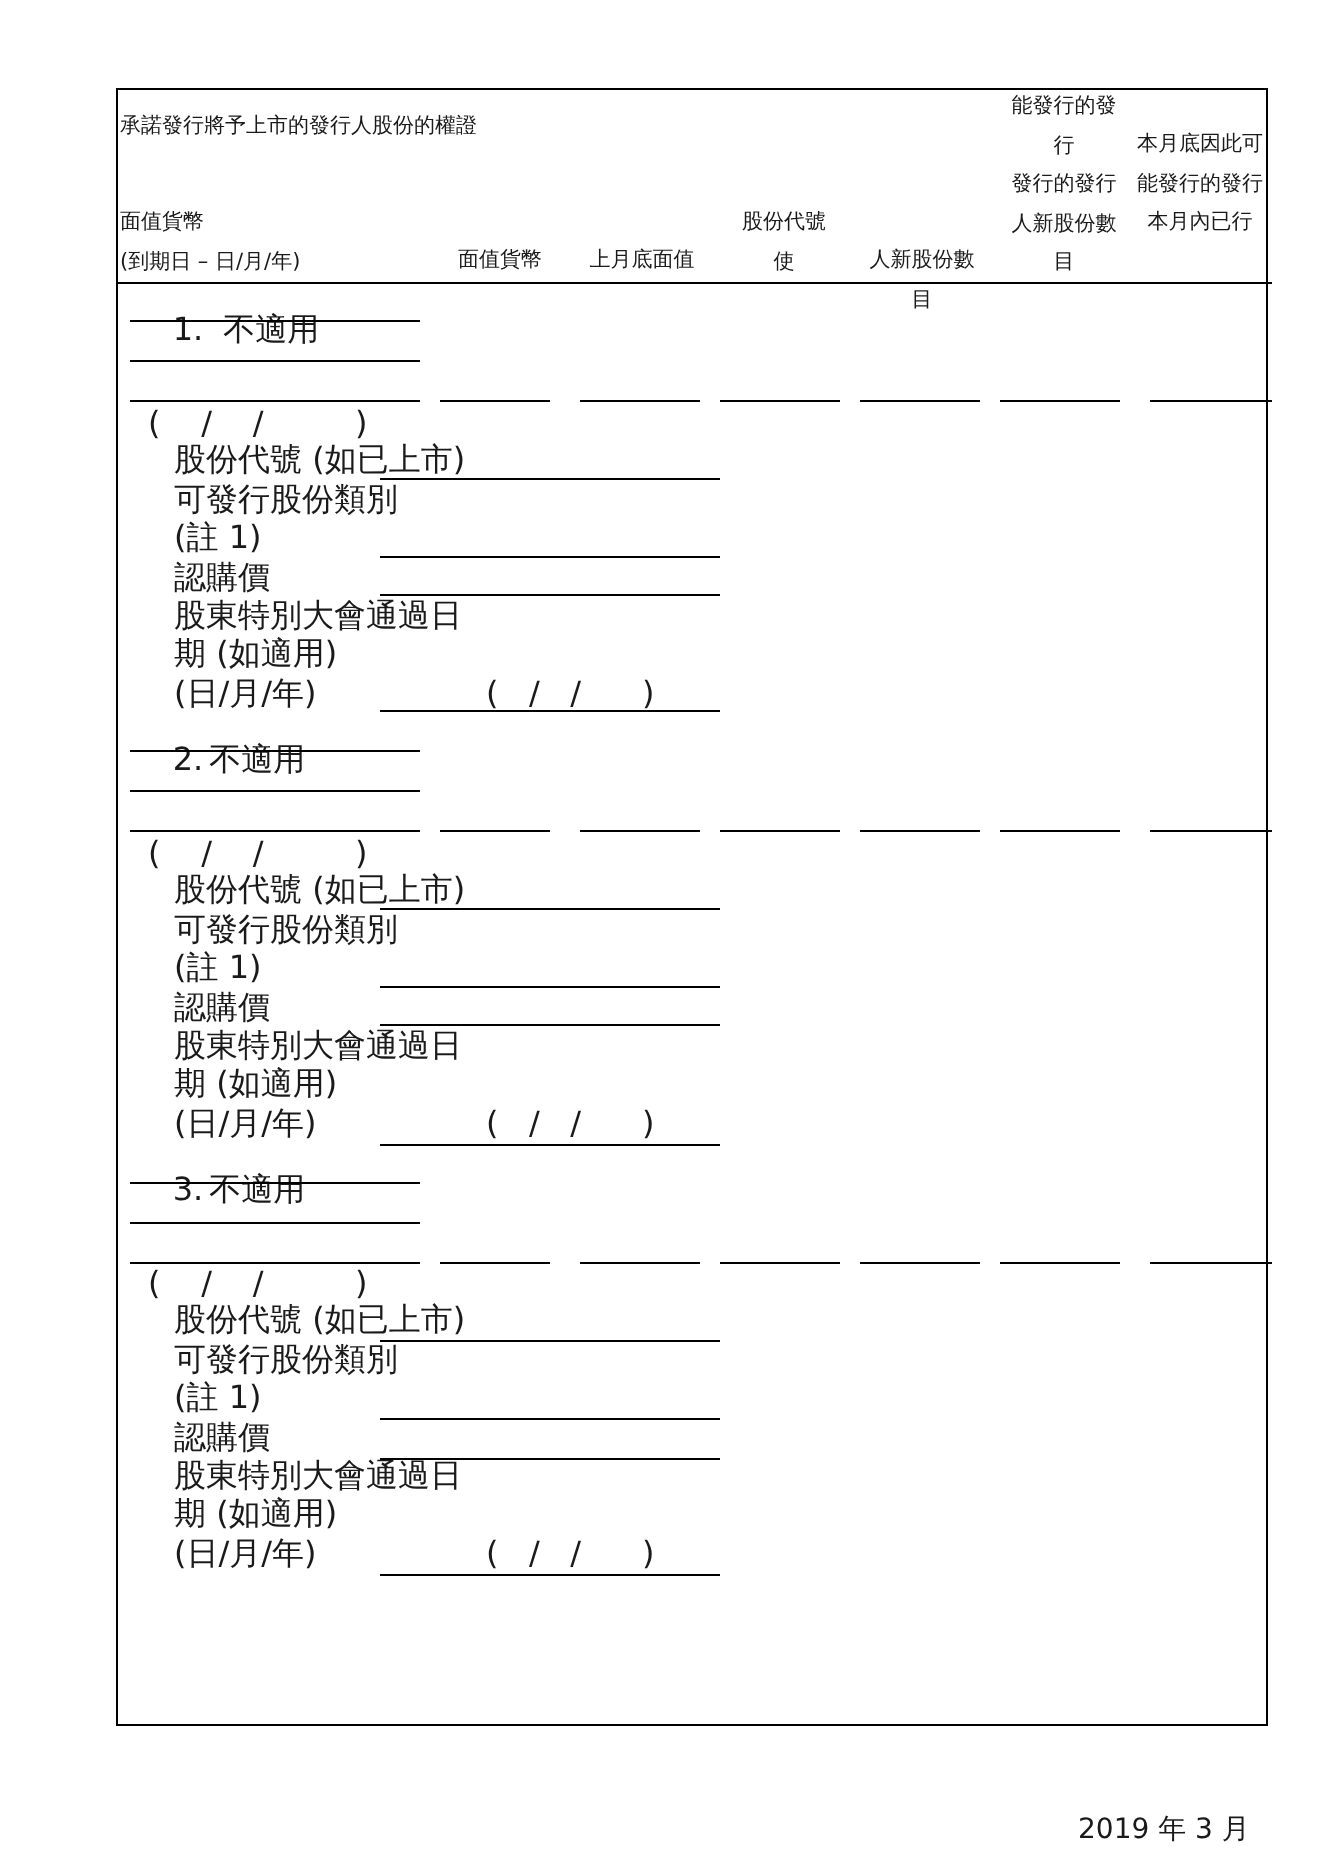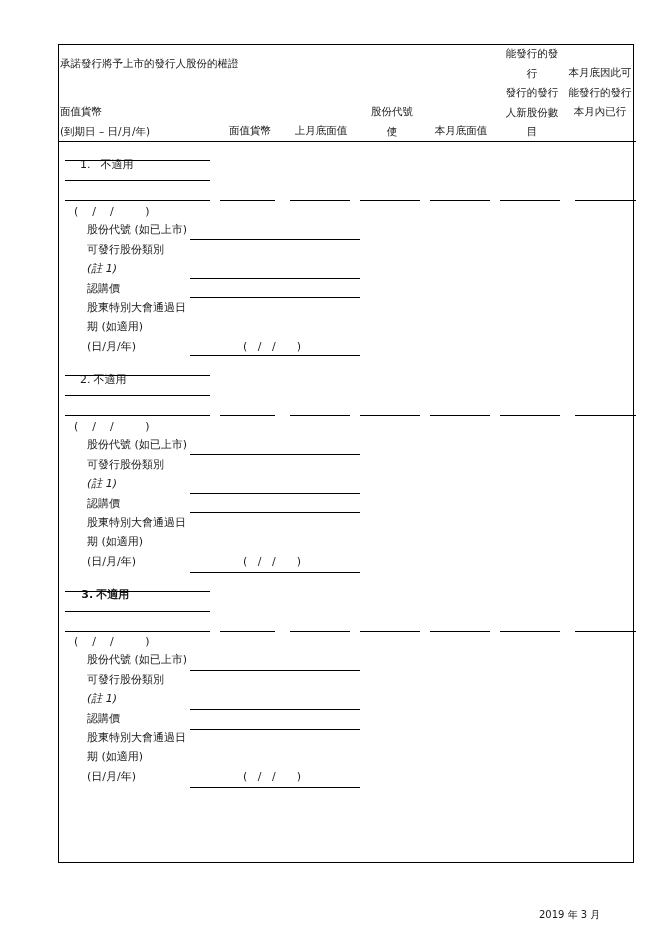--- a/index.html
+++ b/index.html
@@ -11,23 +11,23 @@
   .abs { position: absolute; white-space: nowrap; line-height: 14px; margin-top: 29px; }
   .title { left: 60px; top: 27px; font-size: 10.5px; }
   .frame {
     position: absolute; left: 58px; top: 44px; width: 576px; height: 819px;
     border: 1.3px solid #000; box-sizing: border-box;
   }
   .hsep { position: absolute; left: 58px; top: 141px; width: 578px; height: 0; border-top: 1.3px solid #000; }
   .hdr { position: absolute; line-height: 19.5px; font-size: 10.5px; }
   .hdr.center { text-align: center; }
   .line { position: absolute; height: 0; border-top: 1.2px solid #000; }
-  .lbl { position: absolute; white-space: nowrap; line-height: 14px; font-size: 11px; }
-  .italic { font-style: italic; }
-  .footer { left: 539px; top: 879px; font-size: 10px; }
+  .lbl { position: absolute; white-space: nowrap; line-height: 14px; font-size: 16px; }
+  .italic { }
+  .footer { left: 539px; top: 879px; font-size: 14px; }
 </style>
 </head>
 <body>
 
 <div class="abs title" style="white-space: pre;">承諾發行將予上市的發行人股份的權證</div>
 
 <div class="frame"></div>
 <div class="hsep"></div>
 
 <div class="hdr" style="left:60px; top:102px;">
@@ -38,21 +38,21 @@
   <div>面值貨幣</div>
 </div>
 <div class="hdr center" style="left:288px; top:121px; width:66px;">
   <div>上月底面值</div>
 </div>
 <div class="hdr center" style="left:360px; top:102px; width:64px;">
   <div>股份代號</div>
   <div>使</div>
 </div>
 <div class="hdr center" style="left:430px; top:121px; width:62px;">
-  <div>本月底面值</div>
+  <div>人新股份數目</div>
 </div>
 <div class="hdr center" style="left:501px; top:44px; width:62px;">
   <div>能發行的發行</div>
   <div>發行的發行</div>
   <div>人新股份數</div>
   <div>目</div>
 </div>
 <div class="hdr center" style="left:565px; top:63px; width:70px;">
   <div>本月底因此可</div>
   <div>能發行的發行</div>
@@ -109,21 +109,21 @@
   <div class="lbl" style="left: 87px; top: 497px; white-space: pre;">認購價</div>
   <div class="line" style="left:190px; top:512px; width:170px;"></div>
   <div class="lbl" style="left: 87px; top: 516px; white-space: pre;">股東特別大會通過日</div>
   <div class="lbl" style="left: 87px; top: 535px; white-space: pre;">期 (如適用)</div>
   <div class="lbl" style="left: 87px; top: 555px; white-space: pre;">(日/月/年)</div>
   <div class="lbl" style="left: 243px; top: 555px; white-space: pre;">(   /   /      )</div>
   <div class="line" style="left:190px; top:572px; width:170px;"></div>
 </div>
 
 <div>
-  <div class="lbl" style="left: 66px; top: 574px; white-space: pre; font-weight: bold;">
+  <div class="lbl" style="left: 66px; top: 574px; white-space: pre;">
     <span>3.</span><span style="display:inline-block;width:3px"></span><span>不適用</span>
   </div>
   <div class="line" style="left:65px; top:591px; width:145px;"></div>
   <div class="line" style="left:65px; top:611px; width:145px;"></div>
   <div class="line" style="left:65px; top:631px; width:145px;"></div>
   <div class="line" style="left:220px; top:631px; width:55px;"></div>
   <div class="line" style="left:290px; top:631px; width:60px;"></div>
   <div class="line" style="left:360px; top:631px; width:60px;"></div>
   <div class="line" style="left:430px; top:631px; width:60px;"></div>
   <div class="line" style="left:500px; top:631px; width:60px;"></div>

